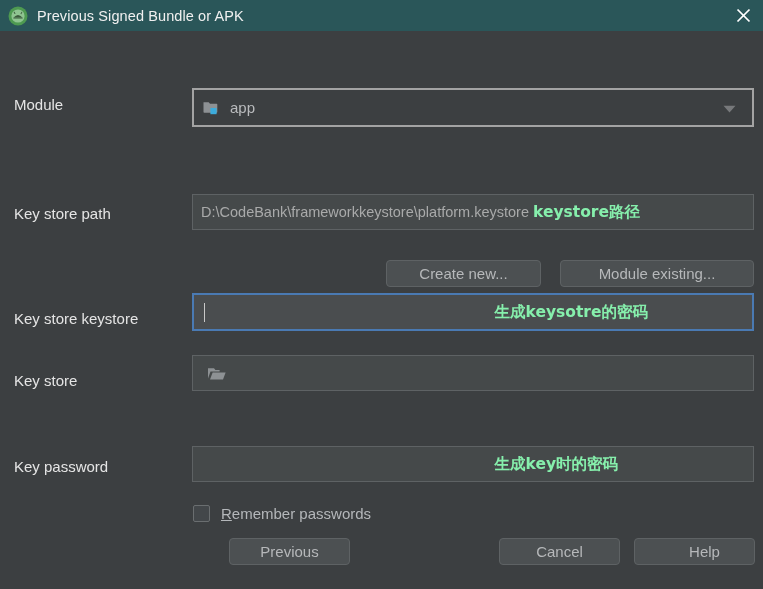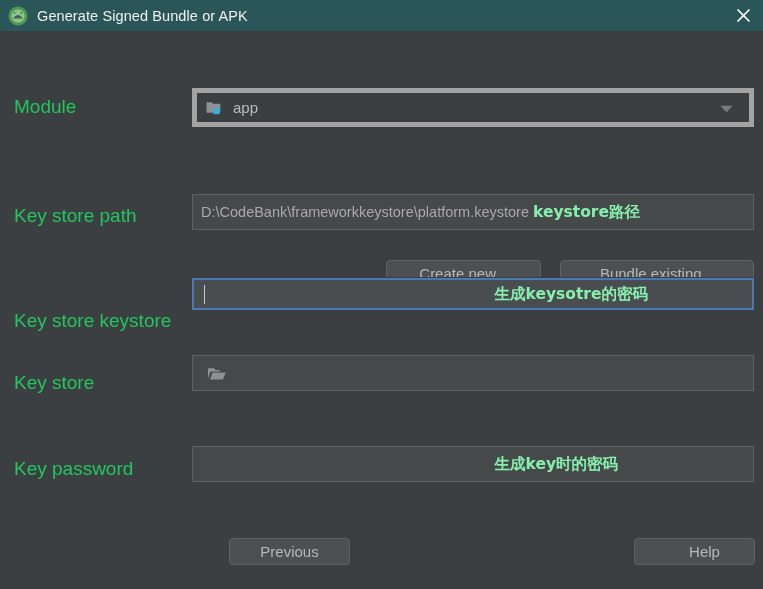--- a/index.html
+++ b/index.html
@@ -53,22 +53,22 @@
   
   #content {
     position: absolute;
     left: 0; top: 31px;
     width: 763px; height: 558px;
     background: #3c3f41;
   }
   .label {
     position: absolute;
     left: 14px;
-    font-size: 19px;
-    color: #22c55e;
+    font-size: 15px;
+    color: #e5e5e5;
     white-space: nowrap;
   }
 
   .field {
     position: absolute;
     left: 192px;
     width: 562px;
     box-sizing: border-box;
     background: #45494a;
     border: 1px solid #5e6264;
@@ -109,21 +109,21 @@
 
   
   #module-combo {
     position: absolute;
     left: 192px;
     top: 57px;
     width: 562px;
     height: 39px;
     box-sizing: border-box;
     background: #3c3f41;
-    border: 5px solid #a3a3a3;
+    border: 2px solid #a3a3a3;
     display: flex;
     align-items: center;
     padding: 0 6px;
     cursor: pointer;
   }
   #module-folder-icon {
     width: 18px; height: 15px;
     position: relative;
     flex: 0 0 auto;
     margin-left: 3px;
@@ -198,21 +198,21 @@
   <span id="app-icon">
     <svg width="20" height="20" viewBox="0 0 20 20">
       <circle cx="10" cy="10" r="9.5" fill="#4e9a51"></circle>
       <circle cx="10" cy="10" r="6.6" fill="#8fc491"></circle>
       <path d="M5.6 11.6 Q10 6.6 14.4 11.6 Z" fill="#3b5a3c"></path>
       <rect x="5.3" y="11.4" width="9.4" height="1.1" rx="0.5" fill="#3b5a3c"></rect>
       <rect x="6.1" y="5.6" width="0.9" height="2.6" rx="0.4" fill="#3b5a3c" transform="rotate(-30 6.5 6.9)"></rect>
       <rect x="13.0" y="5.6" width="0.9" height="2.6" rx="0.4" fill="#3b5a3c" transform="rotate(30 13.4 6.9)"></rect>
     </svg>
   </span>
-  <span id="title-text">Generate Signed Bundle or APK</span>
+  <span id="title-text">Previous Signed Bundle or APK</span>
   <span id="close-btn">
     <svg width="15" height="15" viewBox="0 0 15 15">
       <line x1="1.5" y1="1.5" x2="13.5" y2="13.5" stroke="#ffffff" stroke-width="1.7"></line>
       <line x1="13.5" y1="1.5" x2="1.5" y2="13.5" stroke="#ffffff" stroke-width="1.7"></line>
     </svg>
   </span>
 </div>
 
 <div id="content">
 
@@ -232,40 +232,45 @@
     </span>
   </div>
 
   <div class="label" style="top:174px;">Key store path</div>
   <div class="field" style="top:163px;">
     <span>D:\CodeBank\frameworkkeystore\platform.keystore</span>
     <span class="annot" style="margin-left:4px;">keystore路径</span>
   </div>
 
   <div class="btn" style="left:386px; top:229px; width:155px;">Create new...</div>
-  <div class="btn" style="left:560px; top:229px; width:194px;">Bundle existing...</div>
+  <div class="btn" style="left:560px; top:229px; width:194px;">Module existing...</div>
 
   <div class="label" style="top:279px;">Key store keystore</div>
-  <div class="field focused" style="top:247px; height:32px;align-items:center;">
+  <div class="field focused" style="top:262px; height:38px;align-items:center;">
     <span class="caret"></span>
     <span class="annot" style="margin-left:auto; margin-right:96px;">生成keysotre的密码</span>
   </div>
 
   <div class="label" style="top:341px;">Key store</div>
   <div class="field" style="top:324px;">
     <span class="alias-folder">
       <svg width="20" height="17" viewBox="0 0 20 17">
         <path d="M1 3.2 h6.0 l1.4 1.8 h4.2 v1.6 h-9.1 l-2.5 7.0 h-0.0 z" fill="#8d9194"></path>
         <path d="M3.0 14.6 l2.6 -7.2 h13.0 l-2.6 7.2 z" fill="#8d9194"></path>
       </svg>
     </span>
   </div>
 
   <div class="label" style="top:427px;">Key password</div>
   <div class="field" style="top:415px;">
     <span class="annot" style="margin-left:auto; margin-right:127px;text-align:center;">生成key时的密码</span>
   </div>
 
+  <div id="remember-row">
+    <span id="remember-box"></span>
+    <span id="remember-label"><span class="mnem">R</span><span>emember passwords</span></span>
+  </div>
 
   <div class="btn" style="left:229px; top:507px; width:121px;">Previous</div>
+  <div class="btn" style="left:499px; top:507px; width:121px;">Cancel</div>
   <div class="btn" style="left:634px; top:507px; width:121px;padding-left:20px;">Help</div>
 
 </div>
 
 </body></html>

